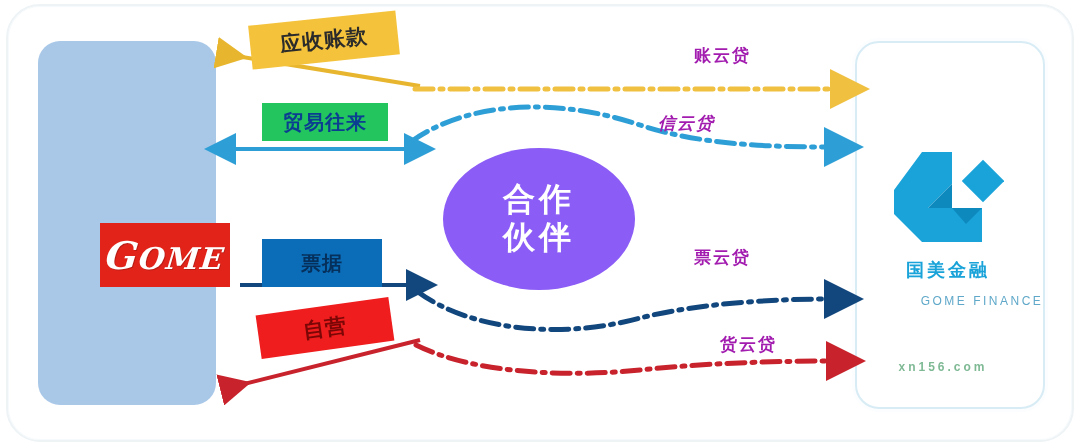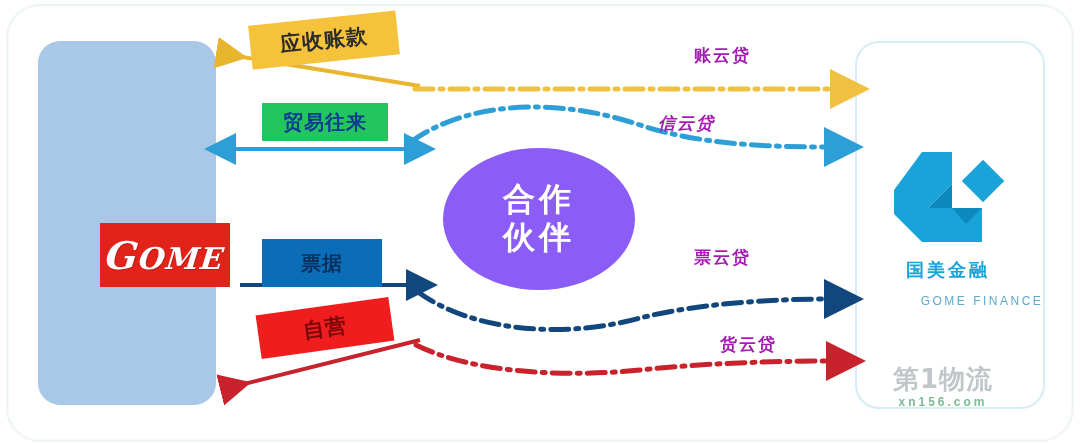--- a/index.html
+++ b/index.html
@@ -146,17 +146,16 @@
   <div class="tag tag-trade">贸易往来</div>
   <div class="tag tag-bill">票据</div>
   <div class="tag tag-self">自营</div>
 
   <div class="loan loan-zhang">账云贷</div>
   <div class="loan loan-xin">信云贷</div>
   <div class="loan loan-piao">票云贷</div>
   <div class="loan loan-huo">货云贷</div>
 
   <div class="watermark">
-    <div class="wm-cn">第1物流</div>
     <div class="wm-en">xn156.com</div>
   </div>
 
 </div>
 
 </body></html>

